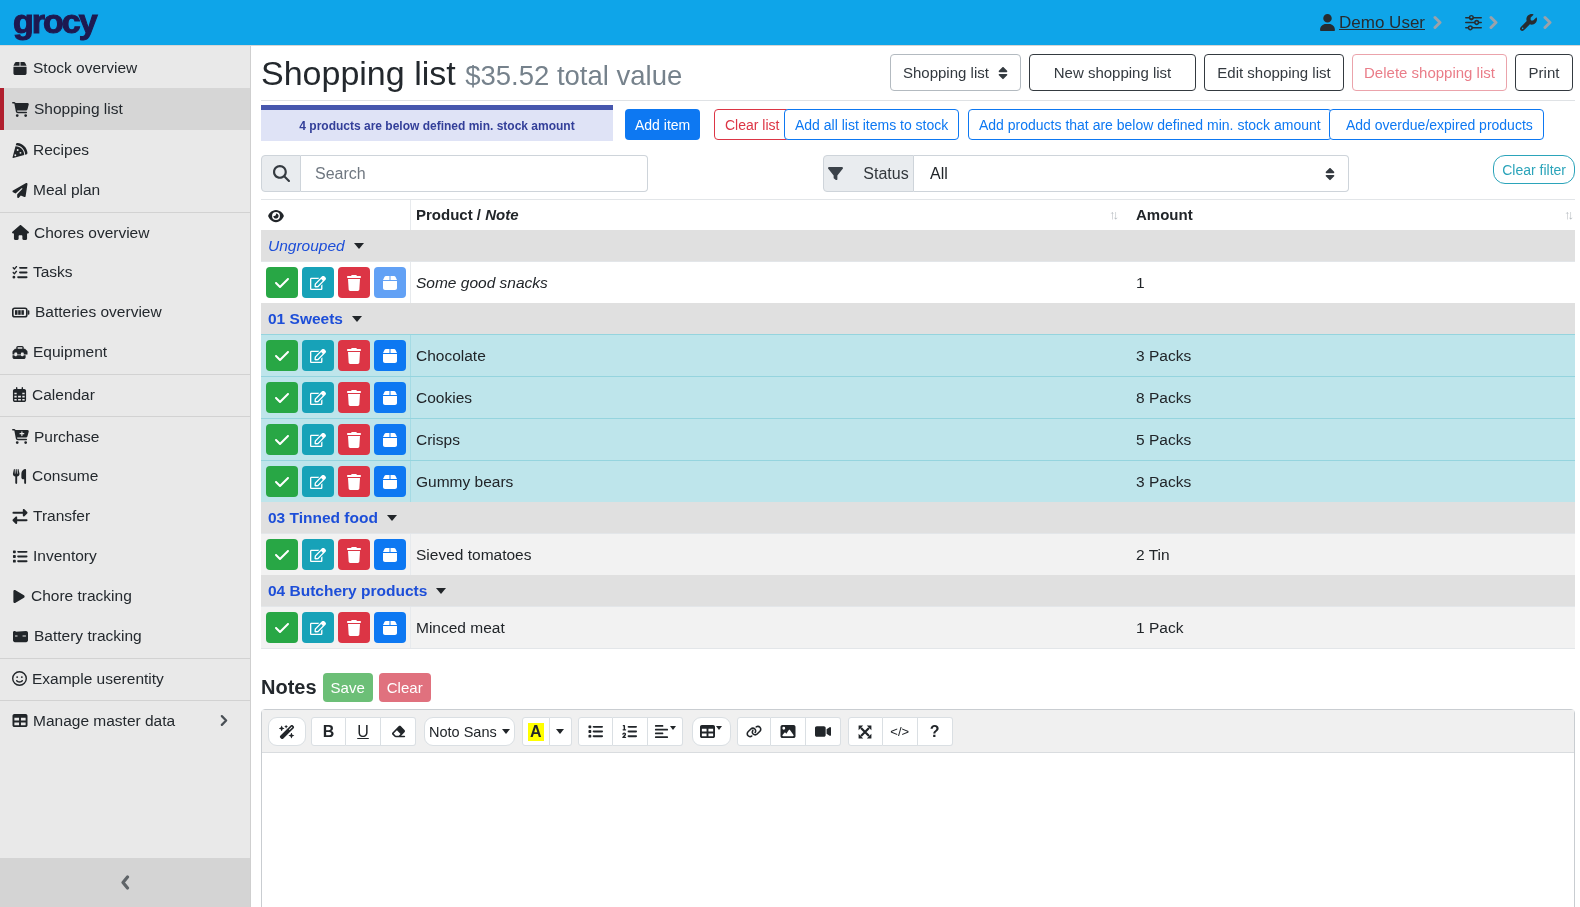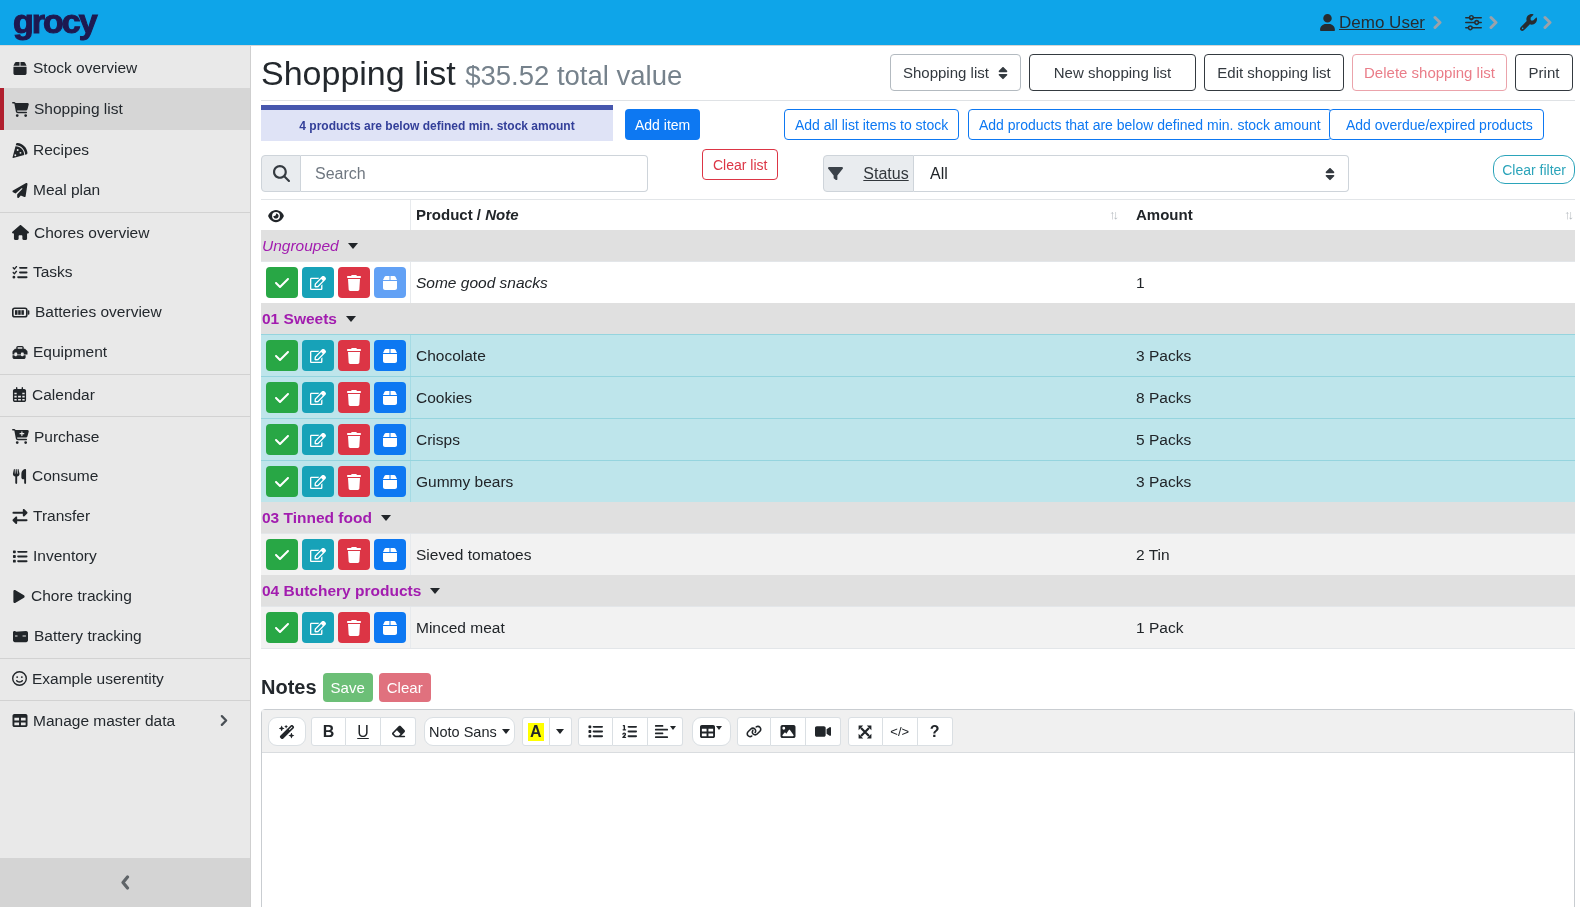--- a/index.html
+++ b/index.html
@@ -49,21 +49,21 @@
 .clearf { position:absolute; right:-4px; top:0; height:29px; border:1px solid #2ba4ba; color:#2ba4ba; border-radius:12px; font-size:14px; display:flex; align-items:center; padding:0 8px; }
 
 
 .tbl { position:absolute; top:153px; left:9px; width:1314px; }
 .th { height:31px; position:relative; border-top:1px solid #e2e5e8; }
 .th .eye { position:absolute; left:6px; top:9px; }
 .th .pn { position:absolute; left:155px; top:6px; font-weight:bold; font-size:15px; }
 .th .pn i { font-style:italic; }
 .th .amt { position:absolute; left:875px; top:6px; font-weight:bold; font-size:15px; }
 .sorti { position:absolute; top:7px; color:#b6bbc0; font-size:13px; letter-spacing:-3px; }
-.grow { height:31px; background:#e0e0e0; display:flex; align-items:center; padding-left:1px; font-size:15.5px; color:#a21caf; gap:9px; }
+.grow { height:31px; background:#e0e0e0; display:flex; align-items:center; padding-left:7px; font-size:15.5px; color:#1d4ed8; gap:9px; }
 .grow.it { font-style:italic; }
 .grow b { font-weight:bold; font-style:normal; }
 .caret { width:0; height:0; border-left:5px solid transparent; border-right:5px solid transparent; border-top:6px solid #212529; display:inline-block; }
 .prow { height:42px; position:relative; border-top:1px solid #e3e6e9; }
 .prow .btns { position:absolute; left:5px; top:5px; display:flex; gap:4px; }
 .rbtn { width:32px; height:31px; border-radius:4px; display:flex; align-items:center; justify-content:center; }
 .rb-g { background:#28a745; }
 .rb-t { background:#17a2b8; }
 .rb-r { background:#dc3545; }
 .rb-b { background:#0d78f2; }
@@ -209,36 +209,36 @@
           <path d="M182.6 41.4c-12.5-12.5-32.8-12.5-45.3 0l-128 128c-9.2 9.2-11.9 22.9-6.9 34.9s16.6 19.8 29.6 19.8l256 0c12.9 0 24.6-7.8 29.6-19.8s2.2-25.7-6.9-34.9l-128-128zm0 429.3l128-128c9.2-9.2 11.9-22.9 6.9-34.9s-16.6-19.8-29.6-19.8l-256 0c-12.9 0-24.6 7.8-29.6 19.8s-2.2 25.7 6.9 34.9l128 128c12.5 12.5 32.8 12.5 45.3 0z"></path>
         </svg>
       </div>
     <div class="hbtn hb-dark" style="width:167px;">New shopping list</div>
     <div class="hbtn hb-dark" style="width:140px;">Edit shopping list</div>
     <div class="hbtn hb-del" style="width:155px;">Delete shopping list</div>
     <div class="hbtn hb-dark" style="width:58px;">Print</div>
   </div>
   <div class="alertbox">4 products are below defined min. stock amount</div>
   <div class="abtn b-blue" style="left:373px;">Add item</div>
-  <div class="abtn b-redo" style="left:450px;margin-top:40px;">Clear list</div>
+  <div class="abtn b-redo" style="left:462px;">Clear list</div>
   <div class="abtn b-blueo" style="left:532px;">Add all list items to stock</div>
   <div class="abtn b-blueo" style="left:716px;">Add products that are below defined min. stock amount</div>
   <div class="abtn b-blueo" style="left:1077px;padding-left:16px;">Add overdue/expired products</div>
 
   <div class="srow">
     <div class="sg" style="left:0;">
       <div class="sg-pre" style="width:40px;">
           <svg width="17" height="17" viewBox="0 0 512 512" fill="#343a40">
             <path d="M416 208c0 45.9-14.9 88.3-40 122.7L502.6 457.4c12.5 12.5 12.5 32.8 0 45.3s-32.8 12.5-45.3 0L330.7 376c-34.4 25.2-76.8 40-122.7 40C93.1 416 0 322.9 0 208S93.1 0 208 0S416 93.1 416 208zM208 352a144 144 0 1 0 0-288 144 144 0 1 0 0 288z"></path>
           </svg>
         </div>
       <div class="sg-in" style="width:347px;">Search</div>
     </div>
     <div class="sg" style="left:562px;">
-      <div class="sg-pre" style="width:91px; gap:20px;text-decoration:underline;">
+      <div class="sg-pre" style="width:91px; gap:20px;">
           <svg width="15" height="15" viewBox="0 0 512 512" fill="#3b4249">
             <path d="M3.9 54.9C10.5 40.9 24.5 32 40 32l432 0c15.5 0 29.5 8.9 36.1 22.9s4.6 30.5-5.2 42.5L320 320.9 320 448c0 12.1-6.8 23.2-17.7 28.6s-23.8 4.3-33.5-3l-64-48c-8.1-6-12.8-15.5-12.8-25.6l0-79.1L9 97.3C-.7 85.4-2.8 68.8 3.9 54.9z"></path>
           </svg>
           <span>Status</span>
         </div>
       <div class="sg-in" style="width:435px; color:#212529; padding-left:16px;">All<svg style="position:absolute; right:13px; top:11px;" width="10" height="14" viewBox="0 0 320 512" fill="#343a40">
             <path d="M182.6 41.4c-12.5-12.5-32.8-12.5-45.3 0l-128 128c-9.2 9.2-11.9 22.9-6.9 34.9s16.6 19.8 29.6 19.8l256 0c12.9 0 24.6-7.8 29.6-19.8s2.2-25.7-6.9-34.9l-128-128zm0 429.3l128-128c9.2-9.2 11.9-22.9 6.9-34.9s-16.6-19.8-29.6-19.8l-256 0c-12.9 0-24.6 7.8-29.6 19.8s-2.2 25.7 6.9 34.9l128 128c12.5 12.5 32.8 12.5 45.3 0z"></path>
           </svg></div>
     </div>
     <div class="clearf">Clear filter</div>

